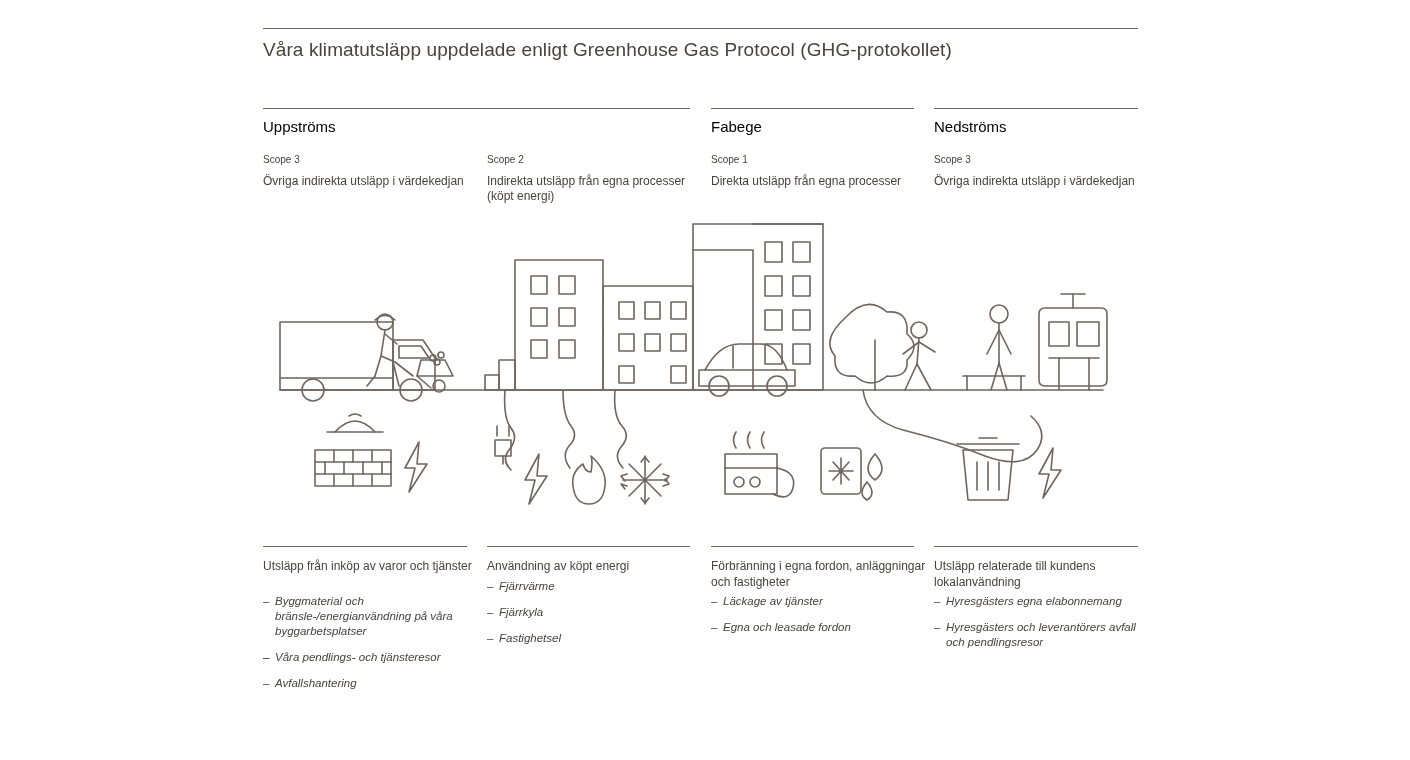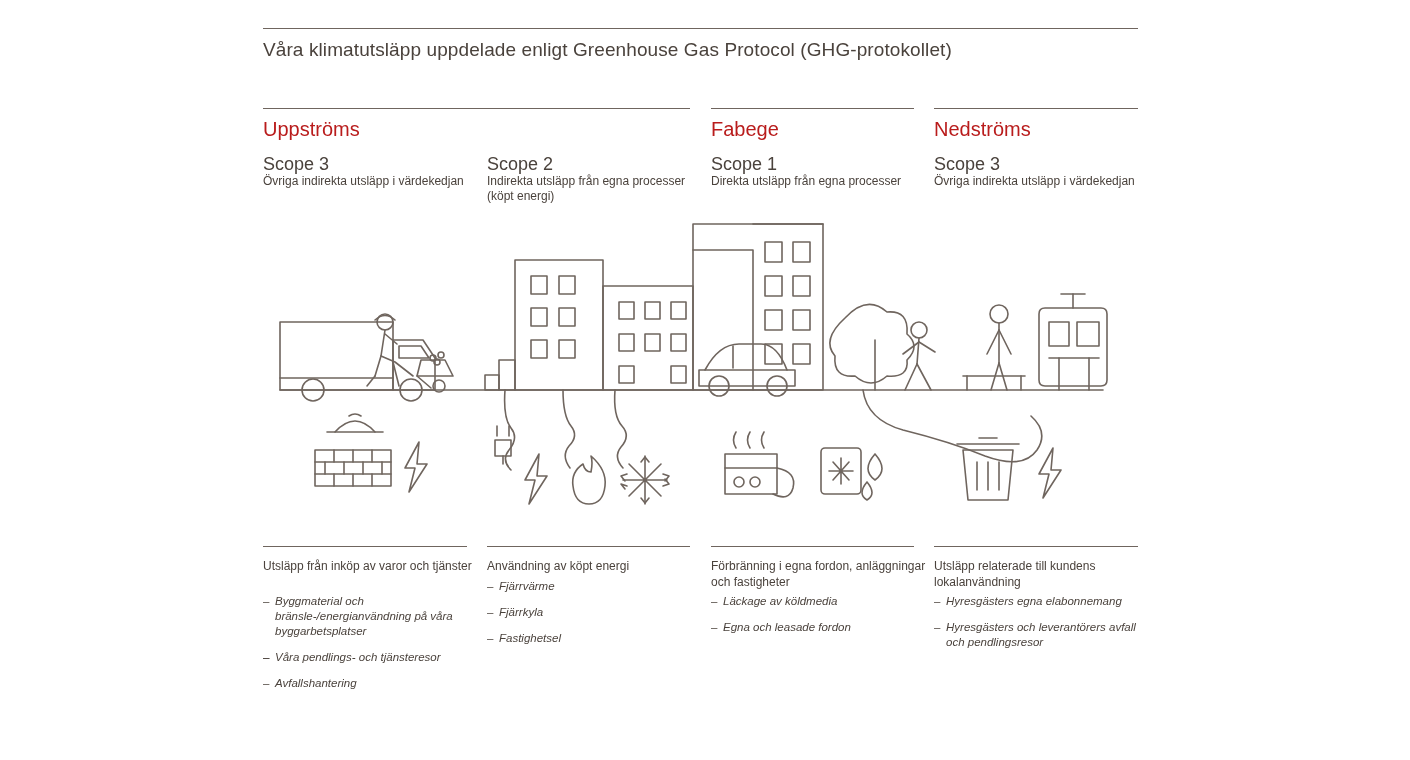--- a/index.html
+++ b/index.html
@@ -48,29 +48,29 @@
   .col-head .rule {
     position: absolute;
     left: 0; top: 0;
     height: 1px;
     background: #6f655e;
   }
   .col-head .group-label {
     position: absolute;
     left: 0;
     top: 10px;
-    font-size: 20px;
-    color: #b91c1c;
+    font-size: 15px;
+    color: #000000;
     white-space: nowrap;
   }
   .col-head .scope-title {
     position: absolute;
     left: 0;
     top: 46px;
-    font-size: 18px;
+    font-size: 10px;
     color: #4a423c;
     white-space: nowrap;
   }
   .col-head .scope-desc {
     position: absolute;
     left: 0;
     top: 66px;
     font-size: 12px;
     line-height: 15px;
     color: #4a423c;
@@ -330,21 +330,21 @@
       <li><span class="dash">–</span><span>Fjärrvärme</span></li>
       <li><span class="dash">–</span><span>Fjärrkyla</span></li>
       <li><span class="dash">–</span><span>Fastighetsel</span></li>
     </ul>
   </div>
 
   <div class="col-foot" style="left:711px; top:546px;">
     <div class="rule" style="width:203px;"></div>
     <div class="foot-title">Förbränning i egna fordon, anläggningar och fastigheter</div>
     <ul style="top:48px;">
-      <li><span class="dash">–</span><span>Läckage av köldmedia</span></li>
+      <li><span class="dash">–</span><span>Läckage av tjänster</span></li>
       <li><span class="dash">–</span><span>Egna och leasade fordon</span></li>
     </ul>
   </div>
 
   <div class="col-foot" style="left:934px; top:546px;">
     <div class="rule" style="width:204px;"></div>
     <div class="foot-title">Utsläpp relaterade till kundens lokalanvändning</div>
     <ul style="top:48px;">
       <li><span class="dash">–</span><span>Hyresgästers egna elabonnemang</span></li>
       <li><span class="dash">–</span><span>Hyresgästers och leverantörers avfall och pendlingsresor</span></li>

